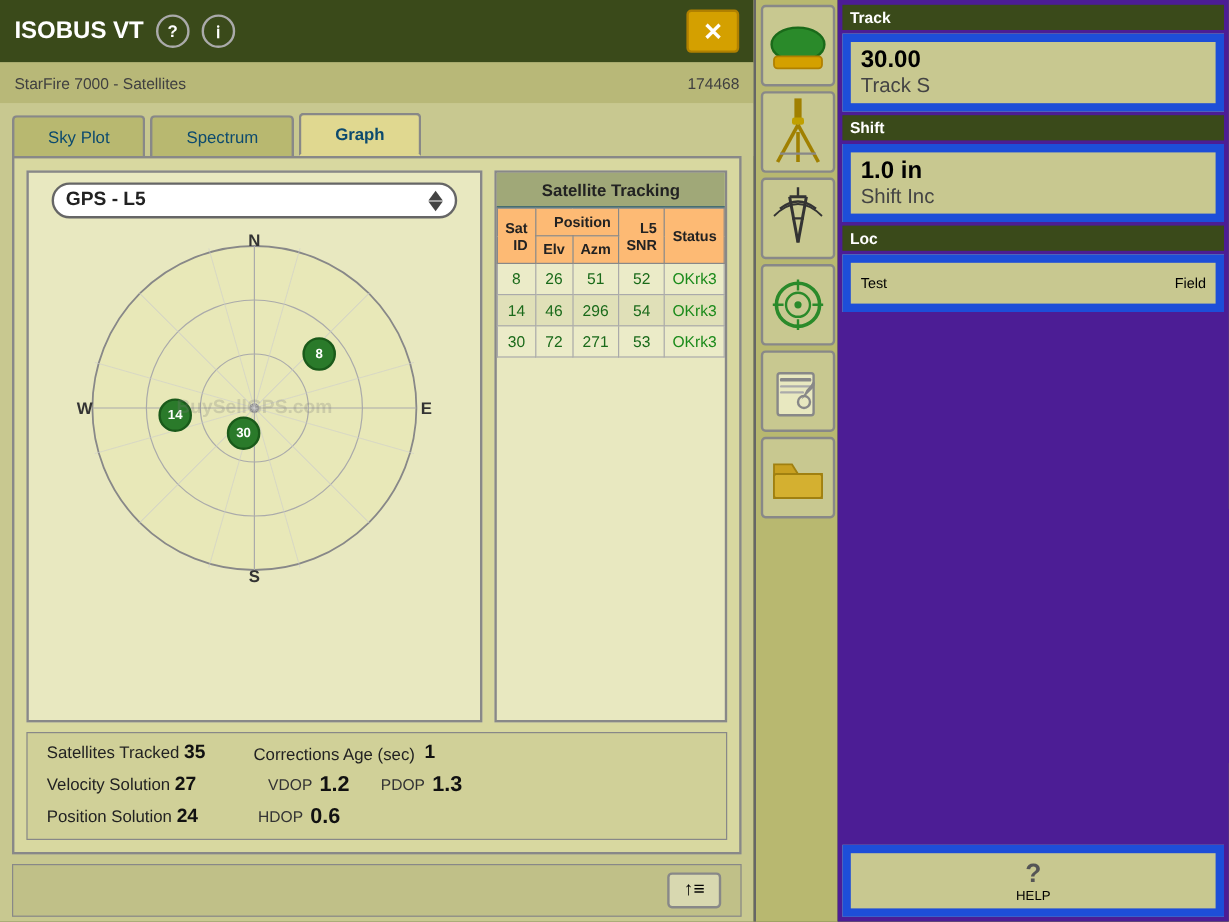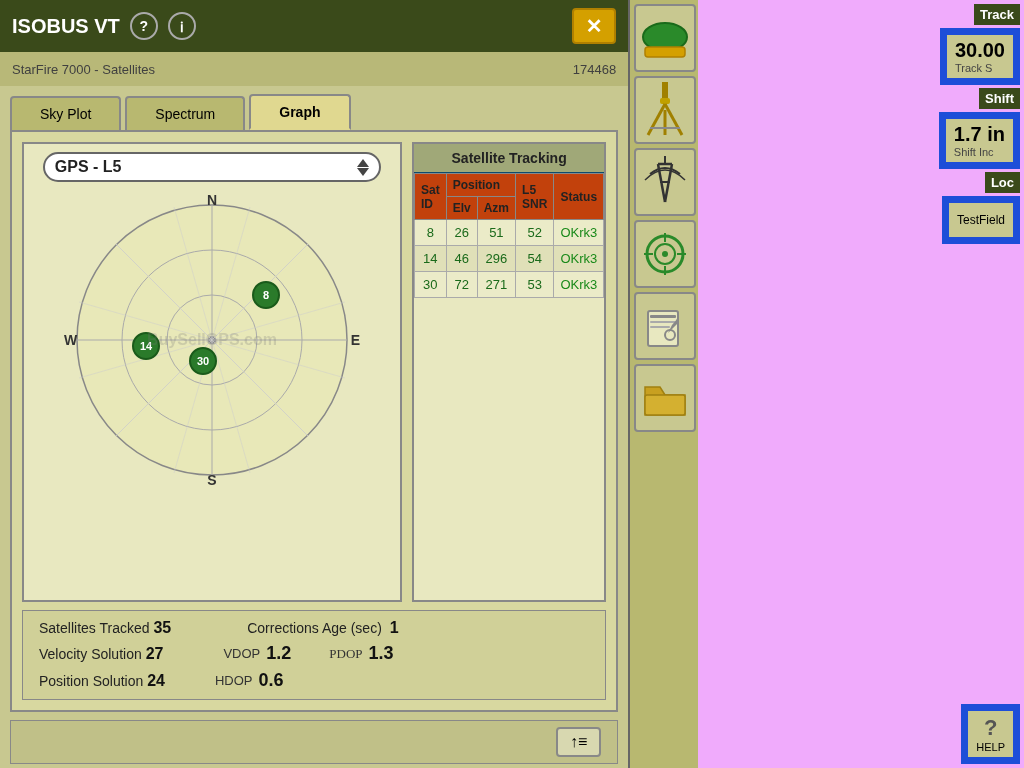--- a/index.html
+++ b/index.html
@@ -81,21 +81,21 @@
       gap: 4px;
     }
     .tab {
       padding: 8px 28px;
       background: #b8b870;
       border: 2px solid #888;
       border-bottom: none;
       border-radius: 4px 4px 0 0;
       font-size: 14px;
       cursor: pointer;
-      color: #000000;
+      color: #0c4a6e;
       font-weight: 500;
     }
     .tab.active {
       background: #e0d890;
       border-bottom: 2px solid #e0d890;
       font-weight: bold;
     }
 
     
     .content-area {
@@ -213,24 +213,24 @@
       color: #222;
       border-bottom: 1px solid #0c4a6e;
     }
 
     .tracking-table {
       width: 100%;
       border-collapse: collapse;
       font-size: 13px;
     }
     .tracking-table th {
-      background: #c2410c;
+      background: #fdba74;
       border: 1px solid #888;
       padding: 4px 6px;
-      text-align: left;
+      text-align: right;
       font-size: 12px;
       color: #222;
     }
     .tracking-table td {
       border: 1px solid #aaa;
       padding: 5px 6px;
       text-align: center;
       color: #1a6a1a;
       font-weight: 500;
     }
@@ -334,46 +334,45 @@
       border: 2px solid #888;
       border-radius: 4px;
       display: flex;
       align-items: center;
       justify-content: center;
       cursor: pointer;
     }
 
     .info-panel {
       flex: 1;
-      background: #f0abfc;
+      background: #4c1d95;
       padding: 4px;
       display: flex;
       flex-direction: column;
       gap: 3px;
-      align-items: flex-end;
     }
     .info-block {
       background: #c8c890;
       border: 7px solid #1d4ed8;
       padding: 4px 8px;
       font-size: 12px;
     }
     .info-title {
       background: #3a4a1a;
       color: white;
       padding: 3px 6px;
       font-size: 13px;
       font-weight: bold;
     }
     .info-value {
       font-size: 20px;
       font-weight: bold;
     }
     .info-sub {
-      font-size: 11px;
+      font-size: 17px;
       color: #444;
     }
 
   </style>
 </head>
 <body>
 
 <div class="full-layout">
 
   <div class="panel-main">
@@ -497,36 +496,36 @@
         </div>
       </div>
 
       <div class="status-section">
         <div class="status-row">
           <div style="display:flex;align-items:center;gap:40px;">
             <span>
               <span class="status-label">Satellites Tracked</span>
               <strong class="status-value"> 35</strong>
             </span>
-            <span style="display:flex;align-items:center;gap:8px;margin-left:36px;">
+            <span style="display:flex;align-items:center;gap:8px;">
               <span class="status-label">Corrections Age (sec)</span>
               <strong class="status-value">1</strong>
             </span>
           </div>
         </div>
         <div class="status-row">
           <div style="display:flex;align-items:center;gap:60px;">
             <span>
               <span class="status-label">Velocity Solution</span>
               <strong class="status-value"> 27</strong>
             </span>
             <span style="display:flex;align-items:center;gap:6px;">
               <span class="dop-label">VDOP</span>
               <span class="dop-value">1.2</span>
-              <span style="margin-left:32px;font-family:Liberation Serif, serif;" class="dop-label">PDOP</span>
+              <span style="margin-left:20px;" class="dop-label">PDOP</span>
               <span class="dop-value">1.3</span>
             </span>
           </div>
         </div>
         <div class="status-row">
           <div style="display:flex;align-items:center;gap:40px;">
             <span>
               <span class="status-label">Position Solution</span>
               <strong class="status-value"> 24</strong>
             </span>
@@ -612,21 +611,21 @@
   </div>
 
   <div class="info-panel">
     <div class="info-title">Track</div>
     <div class="info-block">
       <div class="info-value">30.00</div>
       <div class="info-sub">Track S</div>
     </div>
     <div class="info-title">Shift</div>
     <div class="info-block">
-      <div class="info-value">1.7 in</div>
+      <div class="info-value">1.0 in</div>
       <div class="info-sub">Shift Inc</div>
     </div>
     <div class="info-title">Loc</div>
     <div class="info-block" style="padding:10px 8px;">
       <div style="display:flex;justify-content:space-between;">
         <span style="font-weight:normal;">Test</span>
         <span>Field</span>
       </div>
     </div>
     <div style="flex:1;"></div>

